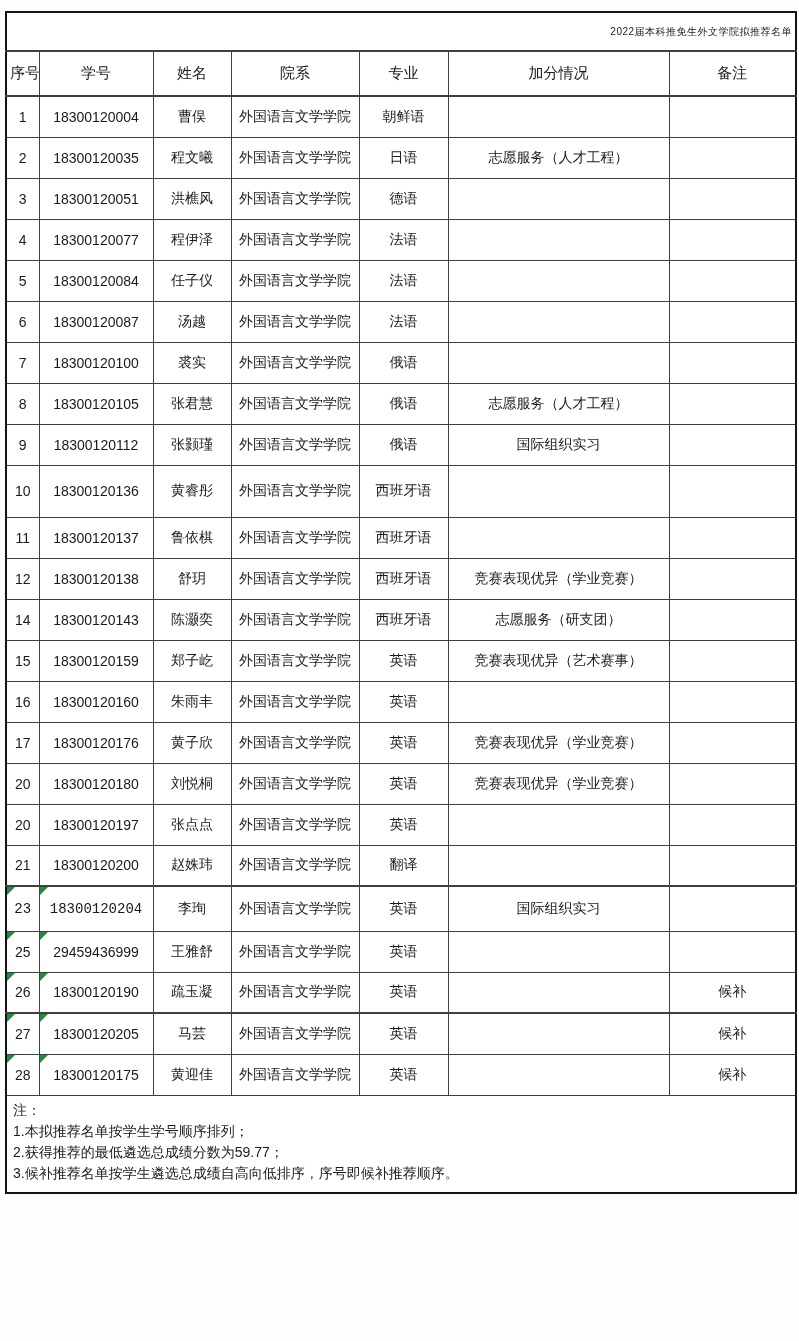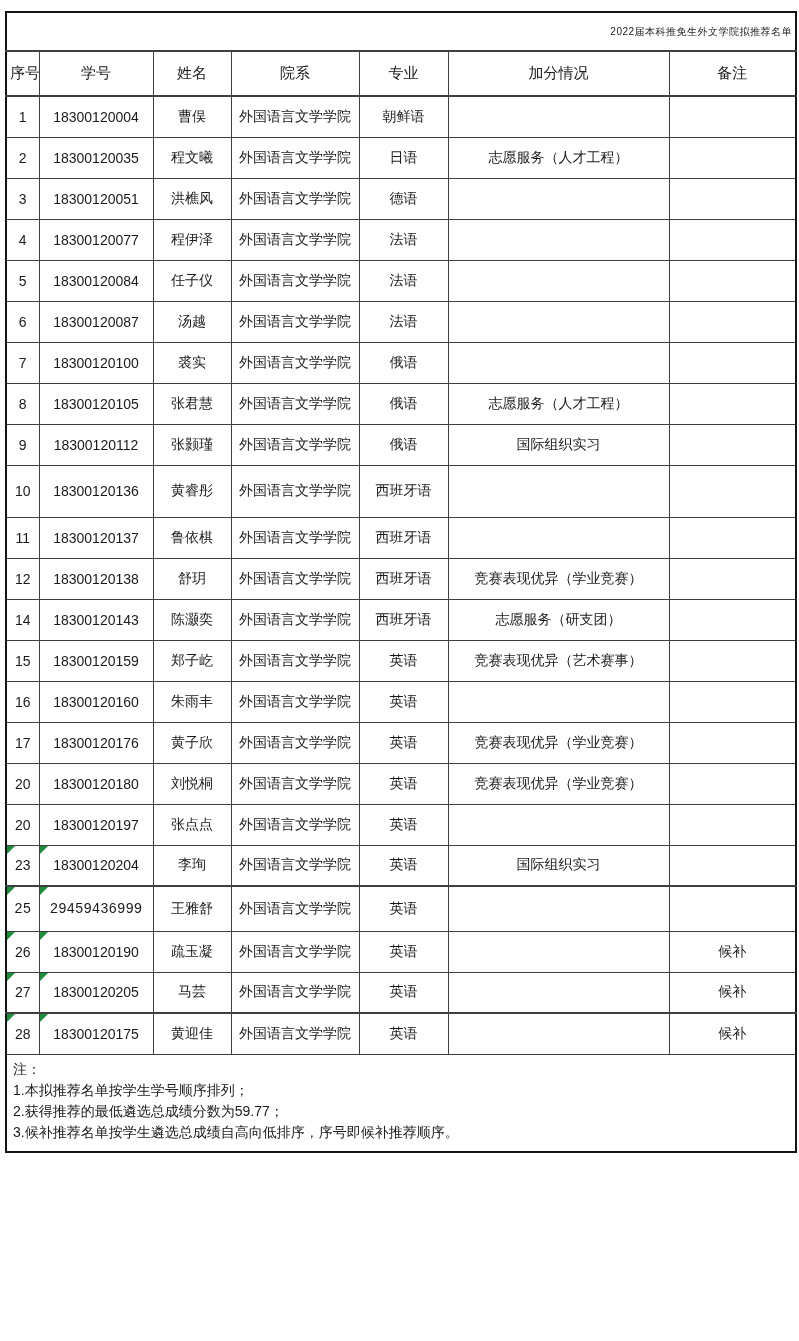--- a/index.html
+++ b/index.html
@@ -239,20 +239,29 @@
         <tr>
           <td class="cell-no"><span>20</span></td>
           <td class="cell-id"><span>18300120197</span></td>
           <td class="cell-name"><span>张点点</span></td>
           <td class="cell-dept"><span>外国语言文学学院</span></td>
           <td class="cell-major"><span>英语</span></td>
           <td class="cell-bonus"><span></span></td>
           <td class="cell-remark"><span></span></td>
         </tr>
         <tr>
+          <td class="cell-no"><span>21</span></td>
+          <td class="cell-id"><span>18300120200</span></td>
+          <td class="cell-name"><span>赵姝玮</span></td>
+          <td class="cell-dept"><span>外国语言文学学院</span></td>
+          <td class="cell-major"><span>翻译</span></td>
+          <td class="cell-bonus"><span></span></td>
+          <td class="cell-remark"><span></span></td>
+        </tr>
+        <tr>
           <td class="cell-no"><span class="flag"></span><span>23</span></td>
           <td class="cell-id"><span class="flag"></span><span>18300120204</span></td>
           <td class="cell-name"><span>李珣</span></td>
           <td class="cell-dept"><span>外国语言文学学院</span></td>
           <td class="cell-major"><span>英语</span></td>
           <td class="cell-bonus"><span>国际组织实习</span></td>
           <td class="cell-remark"><span></span></td>
         </tr>
         <tr>
           <td class="cell-no"><span class="flag"></span><span>25</span></td>

